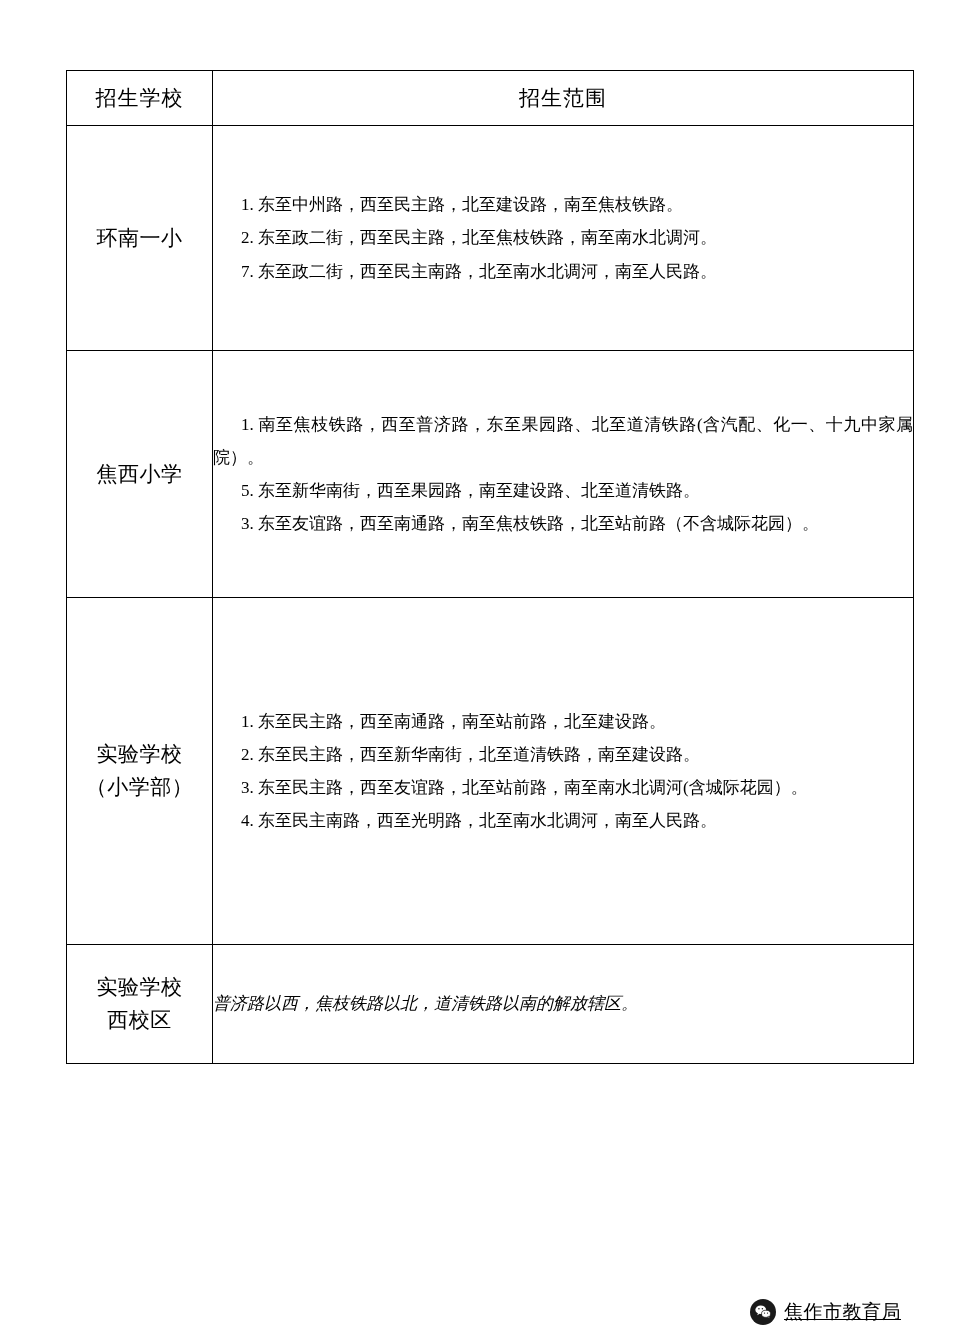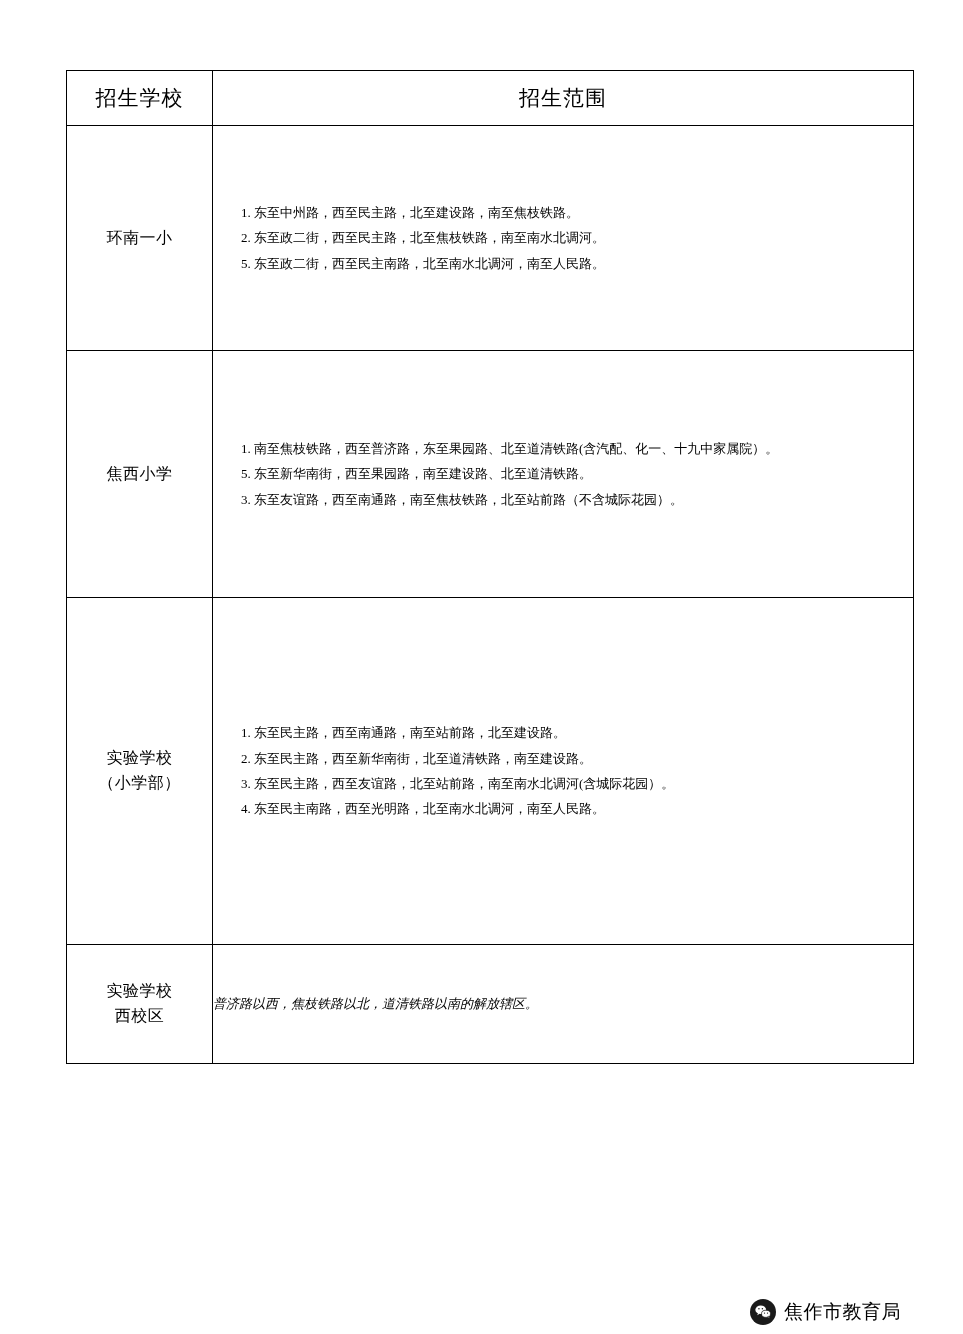--- a/index.html
+++ b/index.html
@@ -43,29 +43,29 @@
   }
   th {
     height: 54px;
     font-weight: normal;
     font-size: 21px;
     text-align: center;
     letter-spacing: 1px;
   }
   td.school-cell {
     text-align: center;
-    font-size: 16px;
+    font-size: 21px;
     line-height: 1.55;
     letter-spacing: 0.5px;
   }
   td.school-cell .line {
     display: block;
   }
   td.range-cell {
-    font-size: 13px;
+    font-size: 17px;
     line-height: 1.95;
     padding: 8px 18px 8px 14px;
     text-align: justify;
     text-justify: inter-ideograph;
   }
   td.range-cell .item {
     display: block;
     text-indent: 28px;
   }
   td.range-cell .item.no-indent {
@@ -103,20 +103,21 @@
     background: #1a1a1a;
     display: inline-flex;
     align-items: center;
     justify-content: center;
   }
   .wechat-icon svg { display: block; }
   .footer-text {
     font-size: 19px;
     letter-spacing: 0.5px;
     font-family: "Liberation Serif", "DejaVu Serif", serif;
+    text-decoration: underline;
   }
 </style>
 </head>
 <body>
 
 <div class="page">
 
   <table class="enroll-table">
     <thead>
       <tr>
@@ -126,21 +127,21 @@
     </thead>
     <tbody>
 
       <tr class="r1">
         <td class="school-cell">
           <span class="line">环南一小</span>
         </td>
         <td class="range-cell">
           <span class="item">1. 东至中州路，西至民主路，北至建设路，南至焦枝铁路。</span>
           <span class="item">2. 东至政二街，西至民主路，北至焦枝铁路，南至南水北调河。</span>
-          <span class="item">5. 东至政二街，西至民主南路，北至南水北调河，南至人民路。</span>
+          <span class="item">7. 东至政二街，西至民主南路，北至南水北调河，南至人民路。</span>
         </td>
       </tr>
 
 
       <tr class="r3">
         <td class="school-cell">
           <span class="line">焦西小学</span>
         </td>
         <td class="range-cell">
           <span class="item">1. 南至焦枝铁路，西至普济路，东至果园路、北至道清铁路(含汽配、化一、十九中家属院）。</span>

